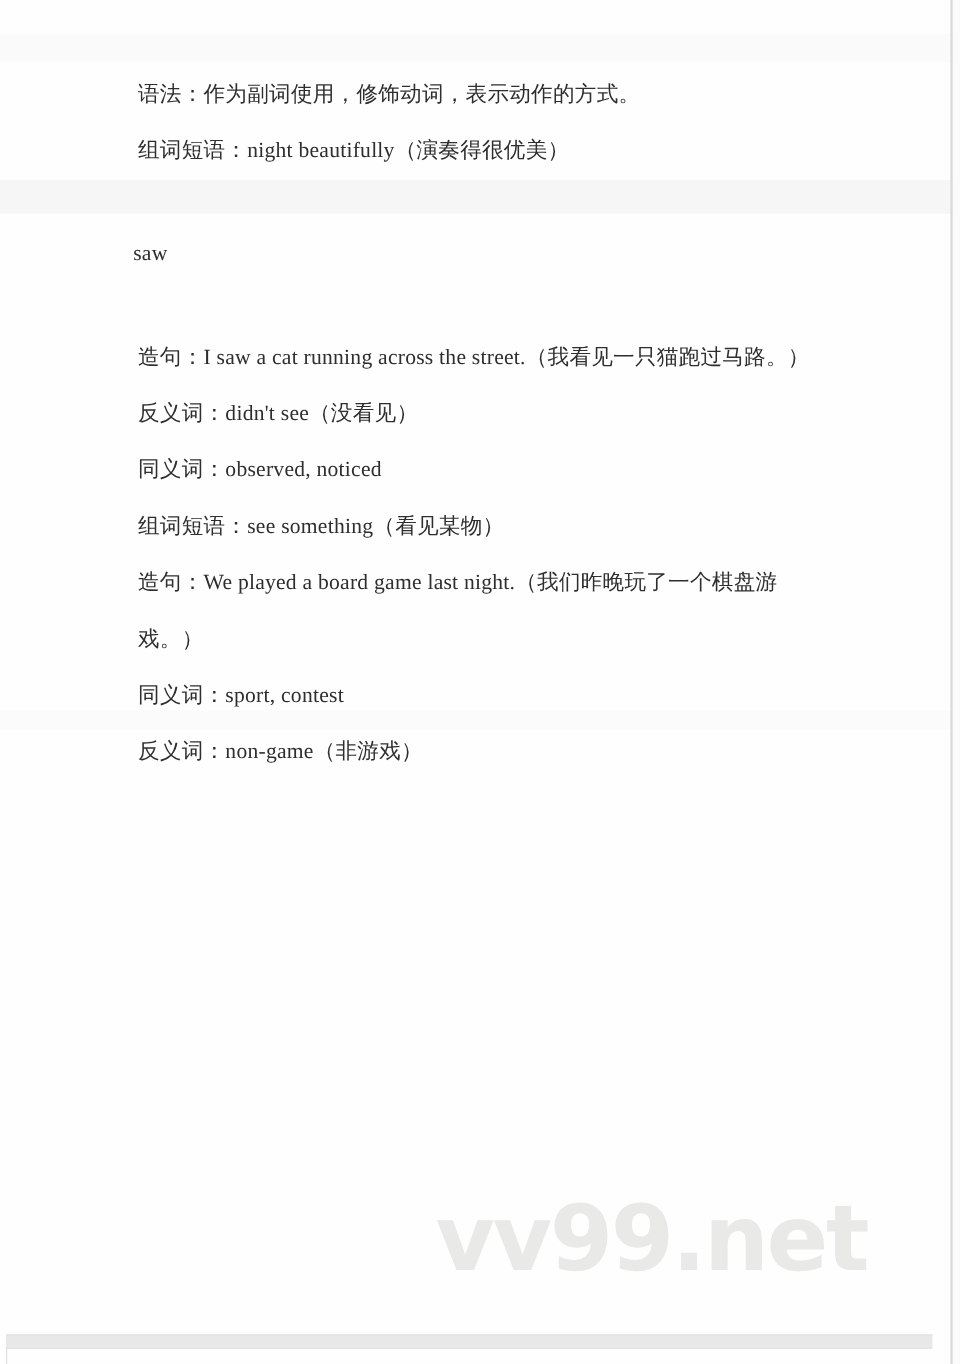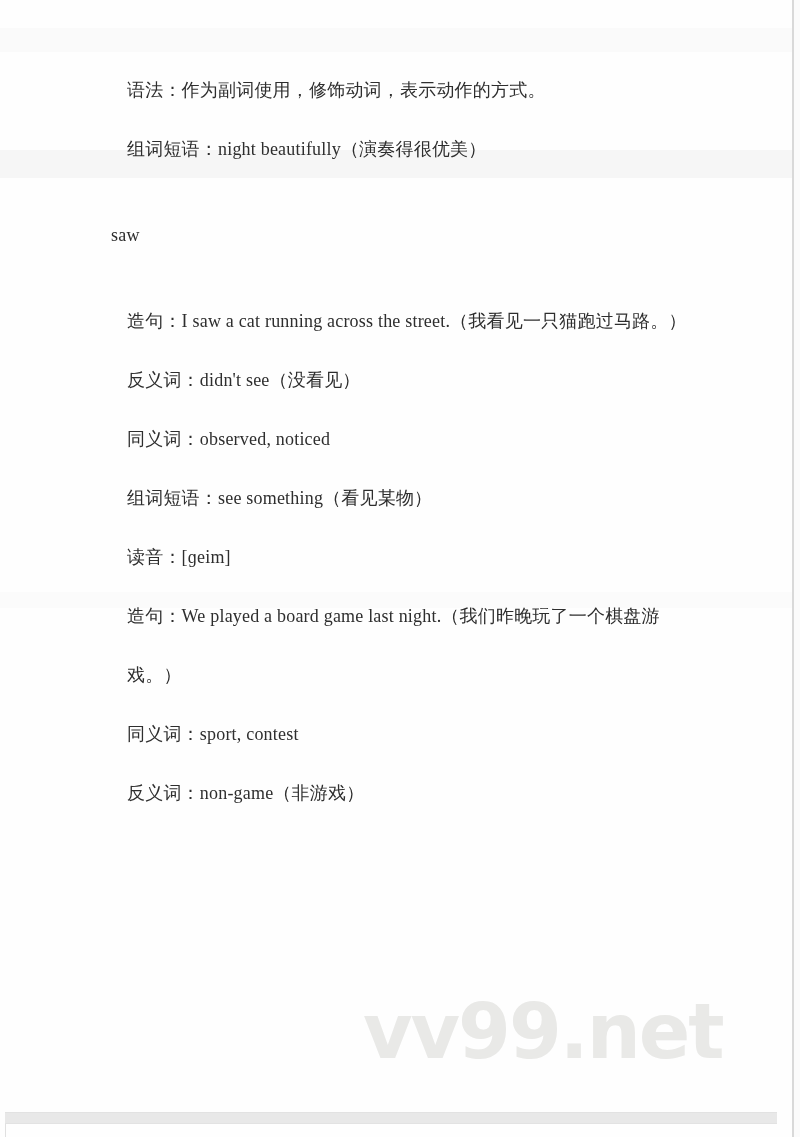--- a/index.html
+++ b/index.html
@@ -28,21 +28,21 @@
 
   
   .doc {
     position: absolute;
     left: 111px;
     top: 53px;
     width: 662px;
     color: #2e2e2e;
   }
   .doc p.line {
-    margin: 16px;
+    margin: 4px;
     height: 43px;
     line-height: 43px;
     font-size: 18px;
     white-space: nowrap;
     letter-spacing: 0.2px;
   }
   .doc p.headword {
     margin: 43px 0;
   }
 
@@ -108,21 +108,20 @@
   <div class="scan-band band-c"></div>
 
   <div class="doc">
     <p class="line">语法：作为副词使用，修饰动词，表示动作的方式。</p>
     <p class="line">组词短语：night beautifully（演奏得很优美）</p>
     <p class="line headword">saw</p>
     <p class="line">造句：I saw a cat running across the street.（我看见一只猫跑过马路。）</p>
     <p class="line">反义词：didn't see（没看见）</p>
     <p class="line">同义词：observed, noticed</p>
     <p class="line">组词短语：see something（看见某物）</p>
-    <p class="line">读音：[ɡeim]</p>
     <p class="line">造句：We played a board game last night.（我们昨晚玩了一个棋盘游</p>
     <p class="line">戏。）</p>
     <p class="line">同义词：sport, contest</p>
     <p class="line">反义词：non-game（非游戏）</p>
   </div>
 
   <div class="watermark">vv99.net</div>
 
   <div class="page-separator"></div>
   <div class="edge-left-next-page"></div>

